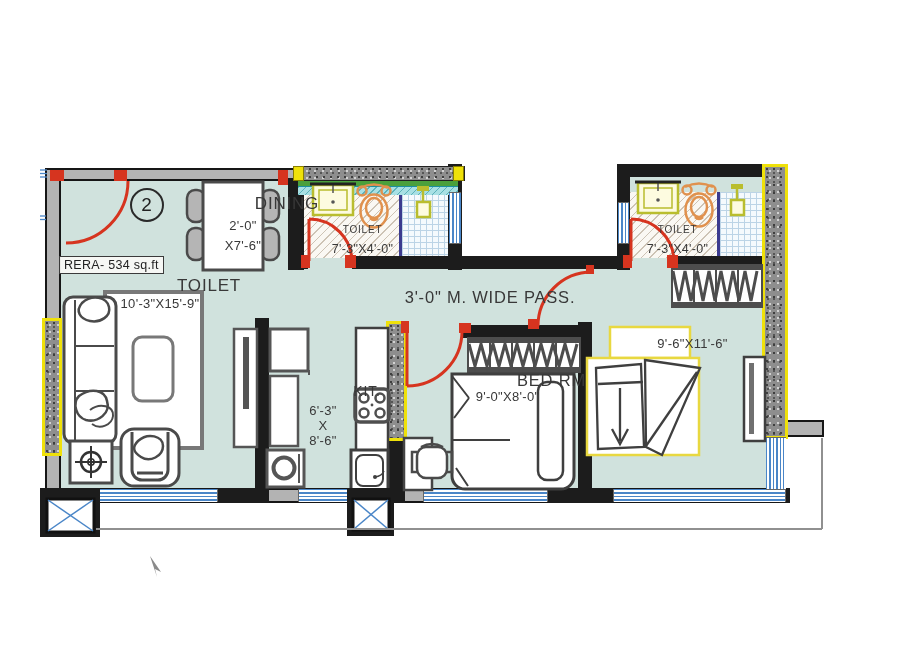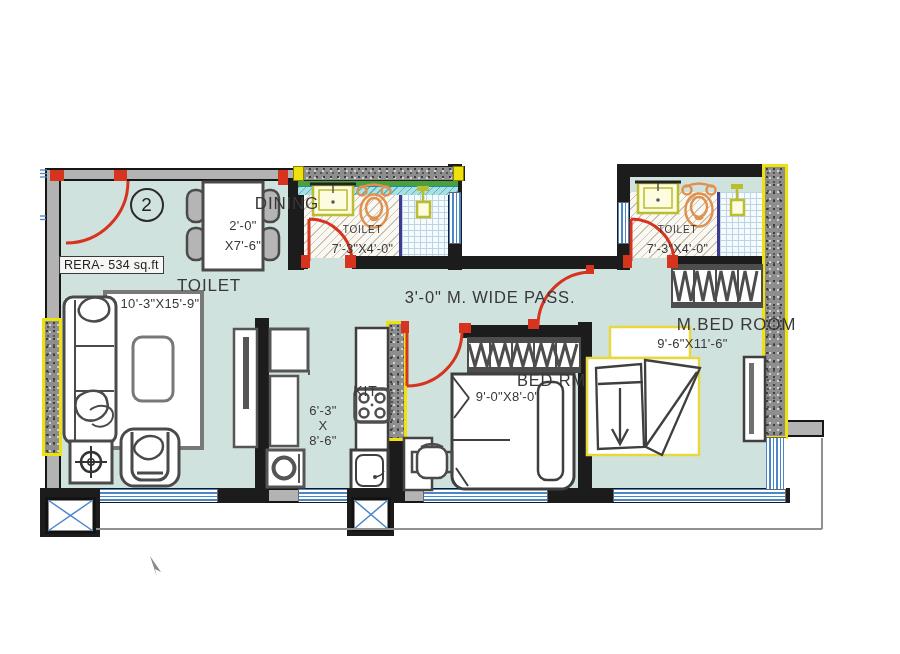--- a/index.html
+++ b/index.html
@@ -325,16 +325,15 @@
   <div class="lbl name" style="left:346px;top:288px;width:200px;font-size:16.5px;">3'-0" M. WIDE PASS.</div>
 
   <div class="lbl name" style="left:300px;top:383px;width:46px;font-size:14px;">KIT.</div>
   <div class="lbl dims" style="left:300px;top:403px;width:46px;">6'-3"</div>
   <div class="lbl dims" style="left:300px;top:418px;width:46px;">X</div>
   <div class="lbl dims" style="left:300px;top:433px;width:46px;">8'-6"</div>
 
   <div class="lbl name" style="left:455px;top:371px;width:105px;font-size:16.5px;">BED RM</div>
   <div class="lbl dims" style="left:455px;top:389px;width:105px;">9'-0"X8'-0"</div>
 
-  <div class="lbl name" style="left:625px;top:315px;width:135px;">M.BED ROOM</div>
   <div class="lbl dims" style="left:625px;top:336px;width:135px;">9'-6"X11'-6"</div>
 
 </div>
 
 </body></html>

